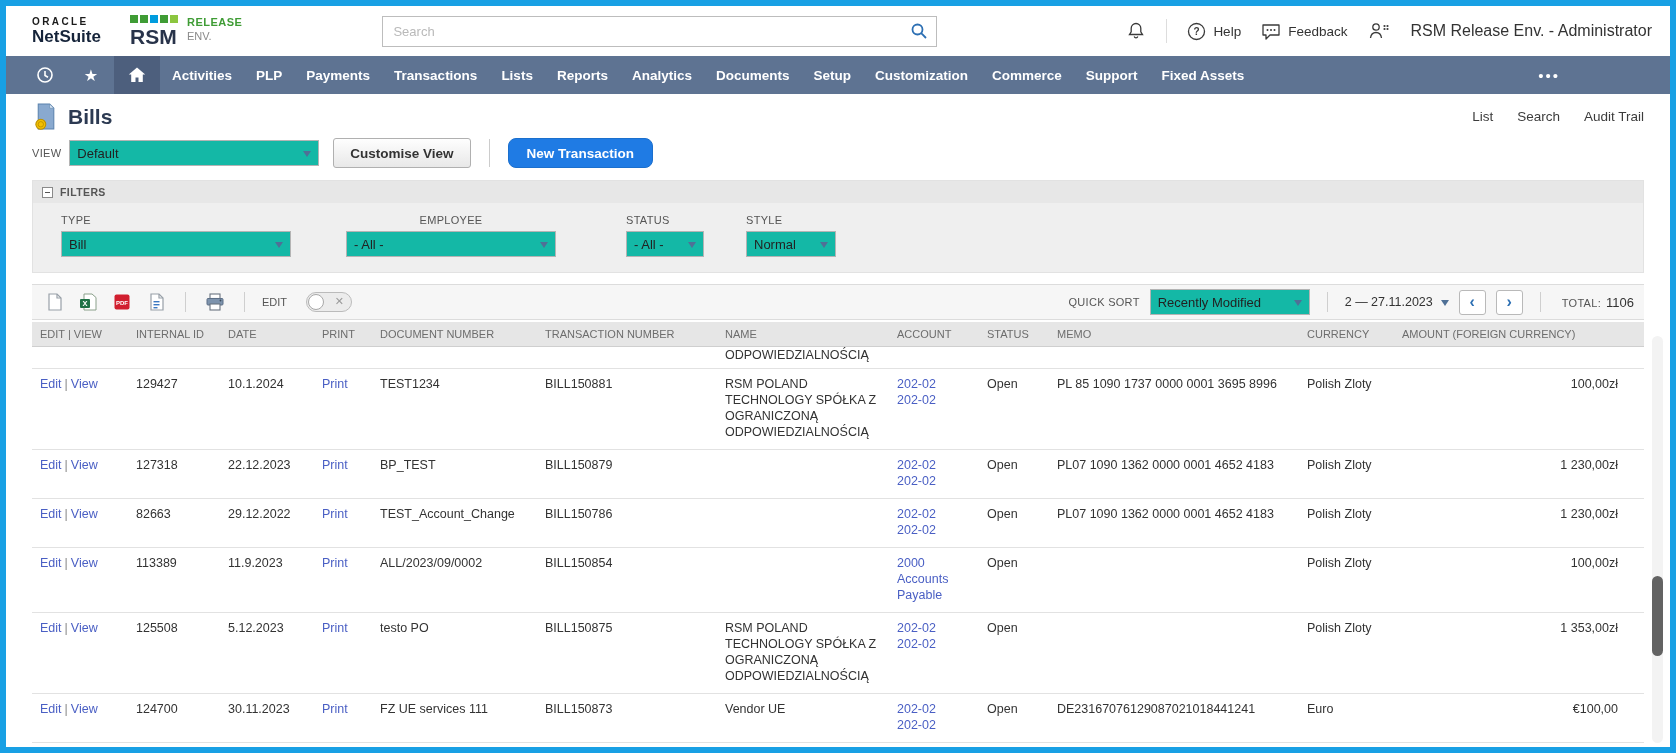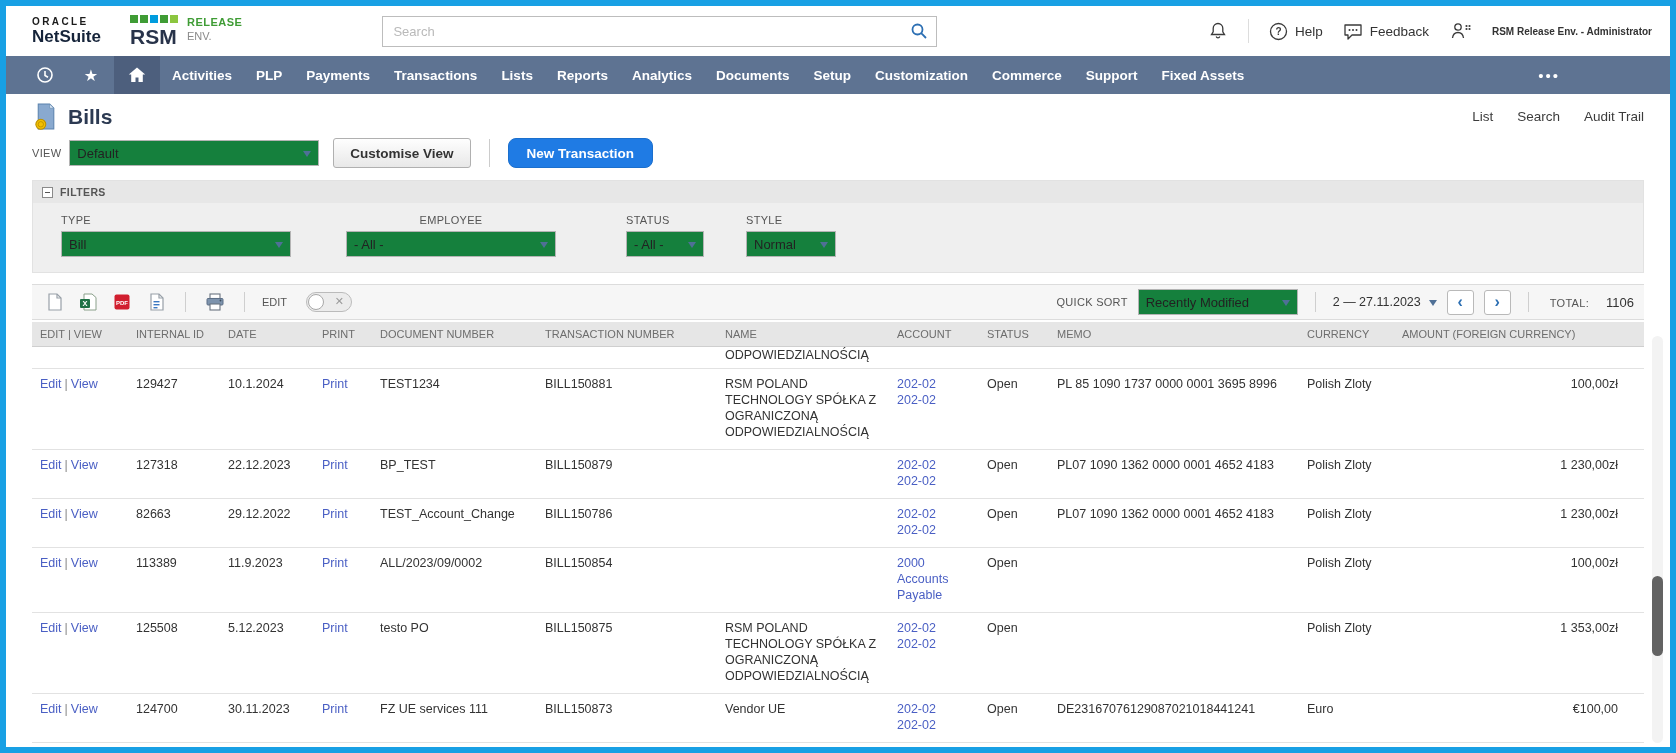--- a/index.html
+++ b/index.html
@@ -21,21 +21,21 @@
   .release-word { font-size:11px; font-weight:bold; color:#3f9c35; letter-spacing:.5px; }
   .env-word { font-size:11px; color:#8a8a8a; margin-top:2px; }
   .global-search { margin-left:140px; width:555px; position:relative; }
   .global-search input { width:100%; height:31px; border:1px solid #bdbdbd; padding:0 38px 0 10px;
                          font-size:13px; color:#333; outline:none; }
   .global-search input::placeholder { color:#b9b9b9; }
   .search-btn { position:absolute; right:9px; top:6px; cursor:pointer; }
   .top-right { margin-left:auto; display:flex; align-items:center; gap:20px; }
   .vline { width:1px; height:24px; background:#ddd; }
   .top-link { display:flex; align-items:center; gap:7px; font-size:13.5px; color:#333; cursor:pointer; }
-  .role-text { font-size:10px; color:#333;font-weight:bold; }
+  .role-text { font-size:16px; color:#333; }
   .icon-wrap { display:flex; align-items:center; cursor:pointer; }
 
   
   .navbar { height:38px; background:#5e7392; display:flex; align-items:stretch; padding-left:16px; }
   .nav-icon { width:46px; display:flex; align-items:center; justify-content:center;
               color:#fff; font-size:16px; cursor:pointer; }
   .nav-icon.home { background:#4d5f7d; }
   .nav-menu { display:flex; }
   .nav-item { display:flex; align-items:center; padding:0 12px; font-size:13.5px; font-weight:bold;
               color:#fff; text-decoration:none; cursor:pointer; white-space:nowrap; }
@@ -45,21 +45,21 @@
   
   .page-header { display:flex; align-items:center; padding:9px 26px 4px; }
   .page-title { font-size:21px; font-weight:bold; color:#2c3a52; margin-left:9px; }
   .page-links { margin-left:auto; display:flex; gap:24px; font-size:13.5px; color:#3c3c3c; }
   .page-links a { cursor:pointer; }
 
   
   .view-bar { display:flex; align-items:center; padding:4px 26px 10px; }
   .small-label { font-size:11px; color:#555; letter-spacing:.3px; }
   .select { display:inline-flex; align-items:center; justify-content:space-between;
-            background:#15803d; border:1px solid #b4b4b4; height:26px; padding:0 7px;
+            background:#14b8a6; border:1px solid #b4b4b4; height:26px; padding:0 7px;
             font-size:13px; color:#222; cursor:pointer; }
   .dd-arrow { width:0; height:0; border:4.5px solid transparent; border-top:6px solid #4f7096;
               margin-left:8px; margin-top:5px; }
   .w250 { width:250px; } .w230 { width:230px; } .w210 { width:210px; }
   .w78 { width:78px; } .w90 { width:90px; } .w160 { width:160px; }
   .view-bar .small-label { margin-right:8px; }
   .btn-secondary { height:30px; padding:0 16px; font-size:13.5px; font-weight:bold; color:#333;
                    background:linear-gradient(#fefefe,#e8e8e8); border:1px solid #b0b0b0;
                    border-radius:3px; cursor:pointer; margin-left:14px;
                    font-family:"Liberation Sans", sans-serif; }
@@ -91,21 +91,21 @@
             position:relative; cursor:pointer; }
   .toggle .knob { position:absolute; left:1px; top:1px; width:16px; height:16px; border-radius:50%;
                   background:#fff; border:1px solid #a8a8a8; }
   .toggle .toggle-x { position:absolute; right:7px; top:2px; color:#9a9a9a; font-size:11px; }
   .tool-right { margin-left:auto; display:flex; align-items:center; gap:10px; }
   .page-range { display:flex; align-items:center; font-size:12.5px; color:#333; cursor:pointer; }
   .pager { width:27px; height:25px; background:#fff; border:1px solid #b9b9b9; border-radius:3px;
            color:#2c6fb3; font-weight:bold; font-size:16px; line-height:1; cursor:pointer;
            display:flex; align-items:center; justify-content:center;
            font-family:"Liberation Sans", sans-serif; }
-  .total { display:flex; align-items:baseline; gap:17px; margin-left:4px; }
+  .total { display:flex; align-items:baseline; gap:5px; margin-left:4px; }
   .total-value { font-size:13px; color:#333; }
 
   
   .bills-table { width:1612px; margin:2px 26px 0; border-collapse:collapse; table-layout:fixed;
                  font-size:12.5px; color:#333; }
   .bills-table thead th { background:#e6e6e6; font-size:11px; font-weight:normal; color:#6d6d6d;
                           text-align:left; padding:6px 8px; border-bottom:1px solid #cfcfcf;
                           cursor:pointer; white-space:nowrap; overflow:hidden; }
   .bills-table td { padding:7px 8px 9px; vertical-align:top; border-bottom:1px solid #e2e2e2;
                     line-height:16px; overflow:hidden; }

